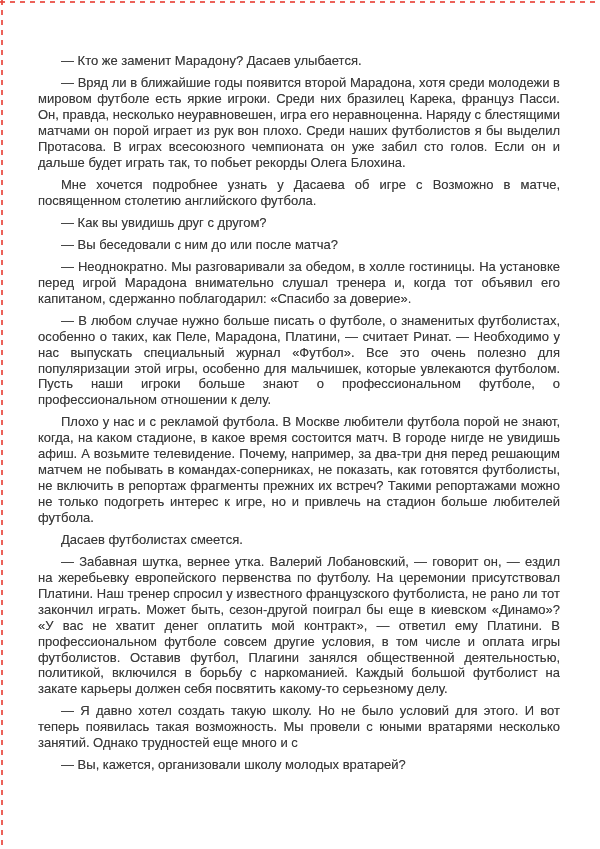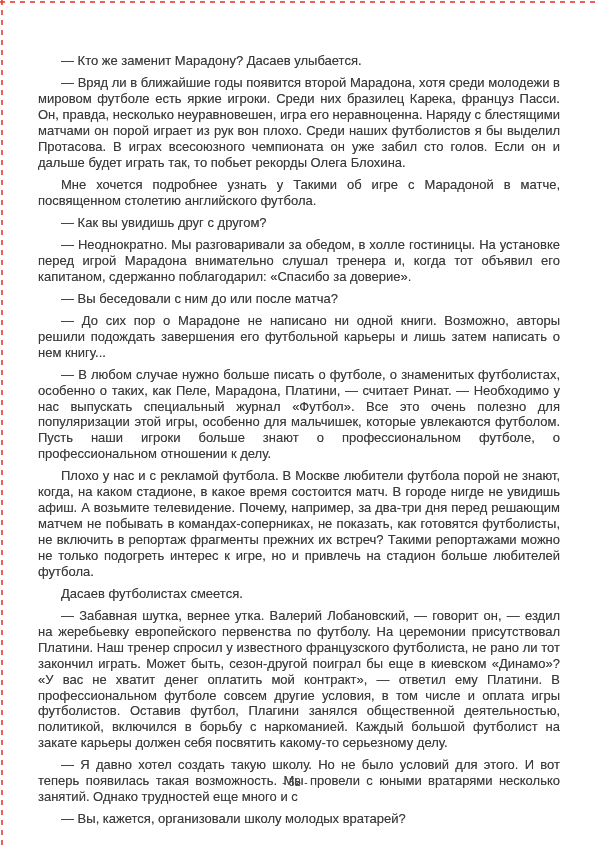--- a/index.html
+++ b/index.html
@@ -69,27 +69,25 @@
 </head>
 <body>
 
 <div class="page">
   <div class="crop-mark-top"></div>
   <div class="crop-mark-left"></div>
 
   <main class="text-block">
     <p>— Кто же заменит Марадону? Дасаев улыбается.</p>
     <p>— Вряд ли в ближайшие годы появится второй Марадона, хотя среди молодежи в мировом футболе есть яркие игроки. Среди них бразилец Карека, француз Пасси. Он, правда, несколько неуравновешен, игра его неравноценна. Наряду с блестящими матчами он порой играет из рук вон плохо. Среди наших футболистов я бы выделил Протасова. В играх всесоюзного чемпионата он уже забил сто голов. Если он и дальше будет играть так, то побьет рекорды Олега Блохина.</p>
-    <p>Мне хочется подробнее узнать у Такими об игре с Марадоной в матче, посвященном столетию английского футбола.</p>
+    <p>Мне хочется подробнее узнать у Дасаева об игре с Возможно в матче, посвященном столетию английского футбола.</p>
     <p>— Как вы увидишь друг с другом?</p>
+    <p>— Вы беседовали с ним до или после матча?</p>
     <p>— Неоднократно. Мы разговаривали за обедом, в холле гостиницы. На установке перед игрой Марадона внимательно слушал тренера и, когда тот объявил его капитаном, сдержанно поблагодарил: «Спасибо за доверие».</p>
-    <p>— Вы беседовали с ним до или после матча?</p>
-    <p>— До сих пор о Марадоне не написано ни одной книги. Возможно, авторы решили подождать завершения его футбольной карьеры и лишь затем написать о нем книгу...</p>
     <p>— В любом случае нужно больше писать о футболе, о знаменитых футболистах, особенно о таких, как Пеле, Марадона, Платини, — считает Ринат. — Необходимо у нас выпускать специальный журнал «Футбол». Все это очень полезно для популяризации этой игры, особенно для мальчишек, которые увлекаются футболом. Пусть наши игроки больше знают о профессиональном футболе, о профессиональном отношении к делу.</p>
     <p>Плохо у нас и с рекламой футбола. В Москве любители футбола порой не знают, когда, на каком стадионе, в какое время состоится матч. В городе нигде не увидишь афиш. А возьмите телевидение. Почему, например, за два-три дня перед решающим матчем не побывать в командах-соперниках, не показать, как готовятся футболисты, не включить в репортаж фрагменты прежних их встреч? Такими репортажами можно не только подогреть интерес к игре, но и привлечь на стадион больше любителей футбола.</p>
     <p>Дасаев футболистах смеется.</p>
     <p>— Забавная шутка, вернее утка. Валерий Лобановский, — говорит он, — ездил на жеребьевку европейского первенства по футболу. На церемонии присутствовал Платини. Наш тренер спросил у известного французского футболиста, не рано ли тот закончил играть. Может быть, сезон-другой поиграл бы еще в киевском «Динамо»? «У вас не хватит денег оплатить мой контракт», — ответил ему Платини. В профессиональном футболе совсем другие условия, в том числе и оплата игры футболистов. Оставив футбол, Плагини занялся общественной деятельностью, политикой, включился в борьбу с наркоманией. Каждый большой футболист на закате карьеры должен себя посвятить какому-то серьезному делу.</p>
     <p>— Я давно хотел создать такую школу. Но не было условий для этого. И вот теперь появилась такая возможность. Мы провели с юными вратарями несколько занятий. Однако трудностей еще много и с</p>
     <p>— Вы, кажется, организовали школу молодых вратарей?</p>
   </main>
 
-  <div class="footer">- 52 -</div>
 </div>
 
 </body></html>

